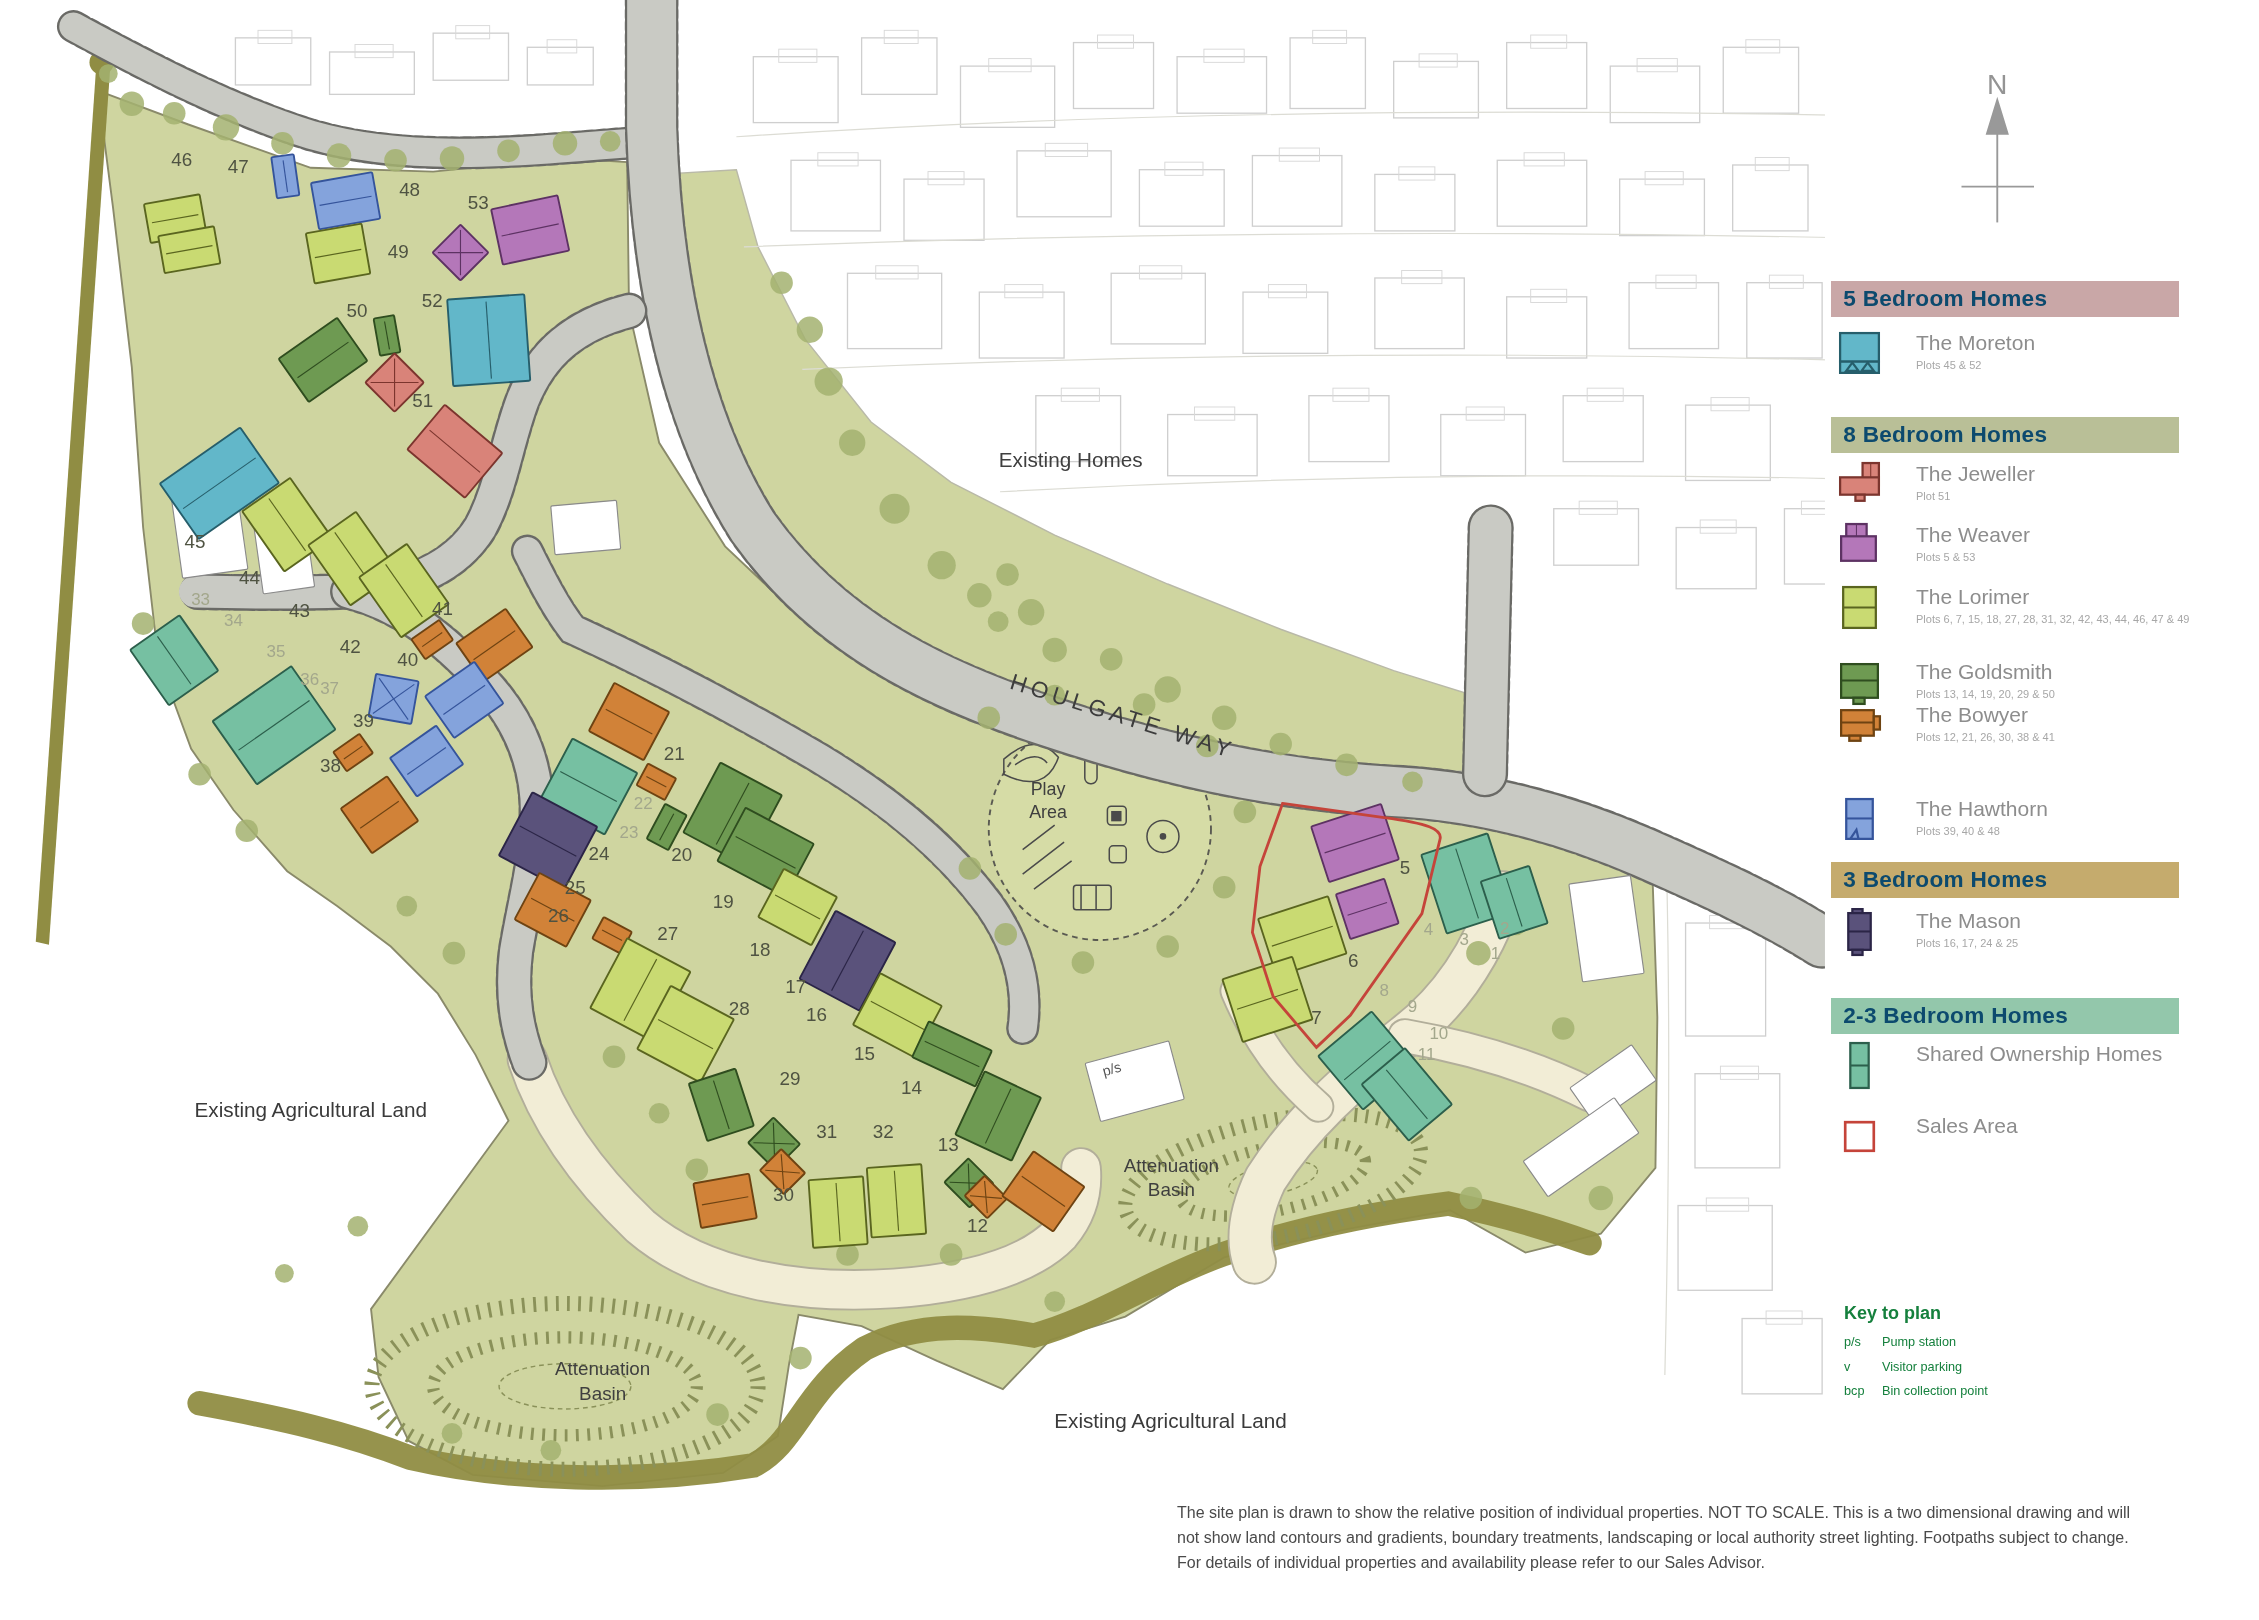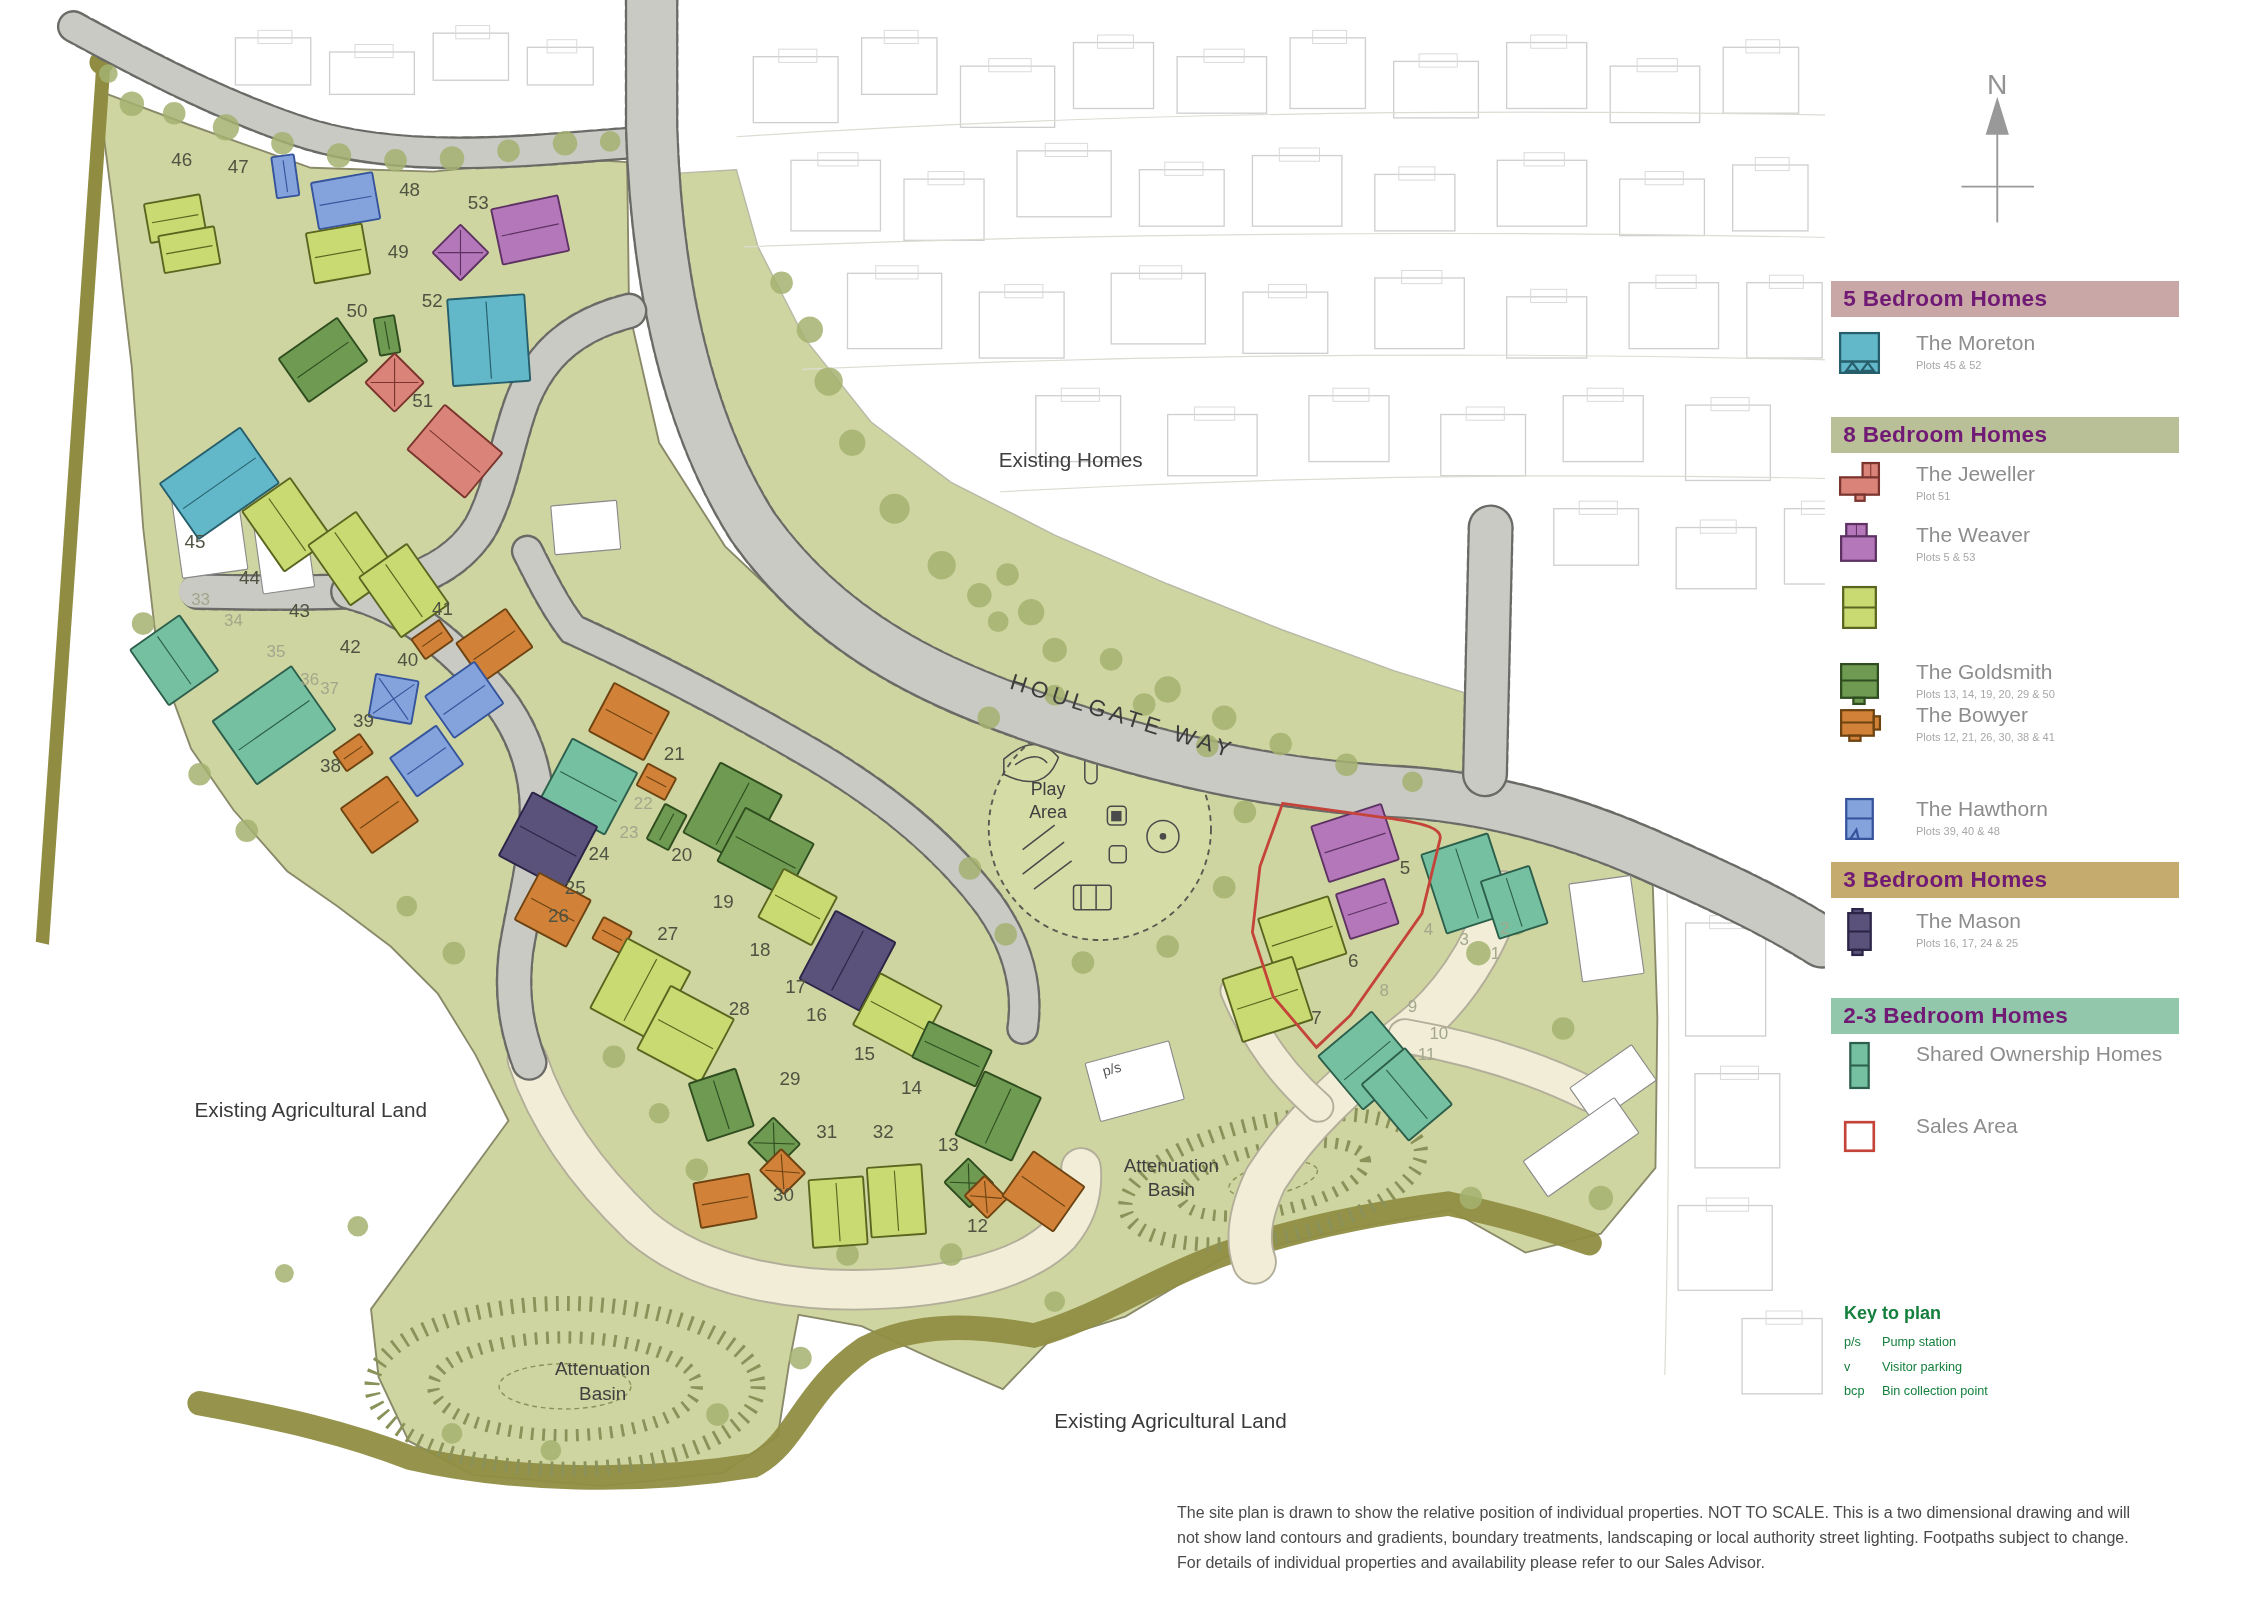--- a/index.html
+++ b/index.html
@@ -1,21 +1,21 @@
 <!DOCTYPE html>
 <html style="font-size:15px"><head>
 <meta charset="utf-8">
 <style>
   html,body{margin:0;padding:0;background:#fff;}
   #stage{position:relative;width:2260px;height:1621px;background:#ffffff;overflow:hidden;
          font-family:"Liberation Sans",sans-serif;}
   #map-svg{position:absolute;left:0;top:0;}
   .map-label{fill:#3f3f3f;}
   
-  .legend-header{position:absolute;left:1831px;width:348px;height:36px;color:#701a75;
+  .legend-header{position:absolute;left:1831px;width:348px;height:36px;color:#0c4a6e;
       font-size:22.6px;font-weight:700;line-height:36px;padding-left:12.2px;box-sizing:border-box;
       letter-spacing:0.3px;}
   .legend-item{position:absolute;left:1836px;width:348px;display:flex;align-items:flex-start;gap:16px;}
   .legend-icon{width:49px;height:49px;flex:0 0 49px;}
   .legend-text{margin-left:15px;padding-top:1.9px;}
   .legend-name{font-size:21px;color:#8d8d8d;line-height:1.05;}
   .legend-plots{font-size:11px;color:#a7a7a7;margin-top:3.8px;width:282px;line-height:1.3;}
   
   #key-block{position:absolute;left:1844px;top:1303px;color:#15803d;}
   #key-title{font-size:18px;font-weight:700;margin-bottom:11.3px;}
@@ -627,20 +627,24 @@
       <div class="legend-text">
         <div class="legend-name">The Weaver</div>
         <div class="legend-plots">Plots 5 &amp; 53</div>
       </div>
       </div>
       <div class="legend-item" style="top: 584px;">
         <div class="legend-icon"><svg width="47" height="49" viewBox="0 0 44 48">
             <rect x="6" y="3" width="32" height="40" fill="#c9da72" stroke="#5a651f" stroke-width="2.2"></rect>
             <line x1="6" y1="23" x2="38" y2="23" stroke="#5a651f" stroke-width="2"></line>
           </svg></div>
+      <div class="legend-text">
+        <div class="legend-name">The Lorimer</div>
+        <div class="legend-plots">Plots 6, 7, 15, 18, 27, 28, 31, 32, 42, 43, 44, 46, 47 &amp; 49</div>
+      </div>
       </div>
       <div class="legend-item" style="top: 659px;">
         <div class="legend-icon"><svg width="47" height="49" viewBox="0 0 44 48">
             <rect x="4" y="5" width="36" height="33" fill="#6e9a52" stroke="#2f4d1f" stroke-width="2.2"></rect>
             <line x1="4" y1="21" x2="40" y2="21" stroke="#2f4d1f" stroke-width="2"></line>
       <rect x="16" y="38" width="11" height="6" fill="#6e9a52" stroke="#2f4d1f" stroke-width="2.2"></rect>
           </svg></div>
       <div class="legend-text">
         <div class="legend-name">The Goldsmith</div>
         <div class="legend-plots">Plots 13, 14, 19, 20, 29 &amp; 50</div>

